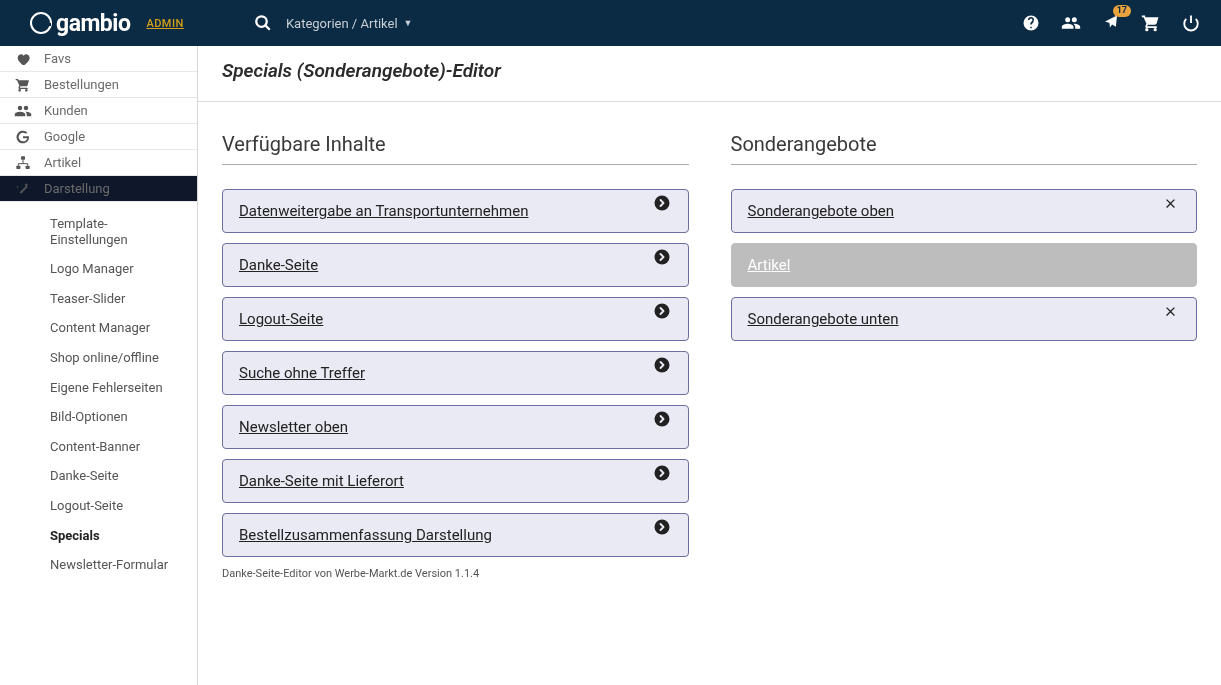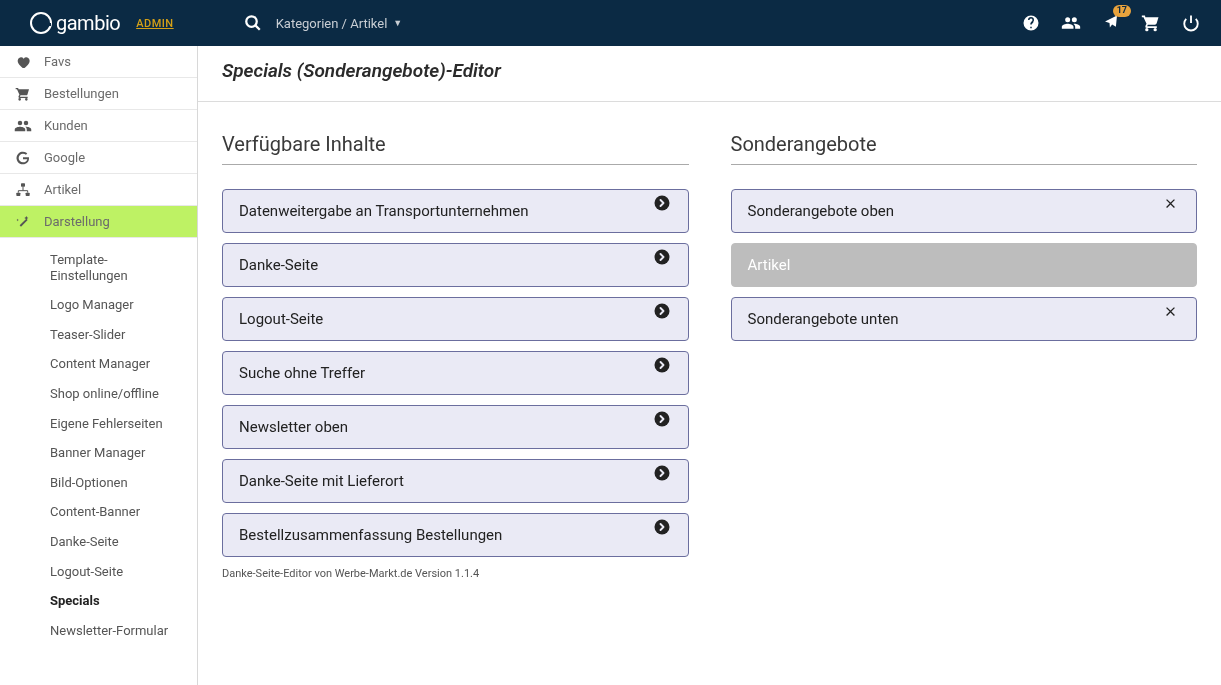--- a/index.html
+++ b/index.html
@@ -24,22 +24,22 @@
       color: #fff;
       padding: 0 20px 0 30px;
     }
     .logo-wrap {
       display: flex;
       align-items: center;
       gap: 16px;
       flex-shrink: 0;
     }
     .logo {
-      font-weight: 400;
-      font-size: 20px;
+      font-weight: 700;
+      font-size: 23px;
       letter-spacing: -0.5px;
       display: flex;
       align-items: center;
     }
     .logo-mark {
       display: inline-flex;
       align-items: center;
       justify-content: center;
       width: 22px;
       height: 22px;
@@ -117,28 +117,28 @@
       width: 198px;
       border-right: 1px solid #d8d8d8;
       overflow-y: auto;
       flex-shrink: 0;
     }
     .nav-item {
       display: flex;
       align-items: center;
       gap: 12px;
       padding: 0 14px;
-      height: 32px;
+      height: 26px;
       color: #6b6b6b;
       font-size: 13px;
       border-bottom: 1px solid #e8e8e8;
       cursor: pointer;
     }
     .nav-item.active {
-      background: #bef264;
+      background: #0f172a;
     }
     .nav-icon {
       width: 18px;
       display: flex;
       align-items: center;
       justify-content: center;
       color: #555;
       flex-shrink: 0;
     }
     .sub-items {
@@ -199,20 +199,21 @@
       background: #eaeaf5;
       border-radius: 4px;
       padding: 12px 16px;
       margin-bottom: 10px;
       display: flex;
       align-items: center;
       justify-content: space-between;
       font-size: 15px;
       color: #222;
       cursor: move;
+      text-decoration: underline;
     }
     .item-card .action {
       color: #333;
       font-size: 15px;
       cursor: pointer;
       display: flex;
       align-items: center;
       justify-content: center;
       width: 20px;
       height: 20px;
@@ -353,21 +354,20 @@
       <span>Darstellung</span>
     </div>
 
     <div class="sub-items">
       <div class="sub-item">Template-Einstellungen</div>
       <div class="sub-item">Logo Manager</div>
       <div class="sub-item">Teaser-Slider</div>
       <div class="sub-item">Content Manager</div>
       <div class="sub-item">Shop online/offline</div>
       <div class="sub-item">Eigene Fehlerseiten</div>
-      <div class="sub-item">Banner Manager</div>
       <div class="sub-item">Bild-Optionen</div>
       <div class="sub-item">Content-Banner</div>
       <div class="sub-item">Danke-Seite</div>
       <div class="sub-item">Logout-Seite</div>
       <div class="sub-item active">Specials</div>
       <div class="sub-item">Newsletter-Formular</div>
     </div>
   </div>
 
   <div class="main">
@@ -428,21 +428,21 @@
         <div class="item-card">
           <span>Danke-Seite mit Lieferort</span>
           <span class="action">
             <svg width="18" height="18" viewBox="0 0 24 24" fill="#222">
                 <circle cx="12" cy="12" r="10"></circle>
                 <path d="M10 8l4 4-4 4" stroke="#eaeaf5" stroke-width="2.5" fill="none" stroke-linecap="round" stroke-linejoin="round"></path>
               </svg>
           </span>
         </div>
         <div class="item-card">
-          <span>Bestellzusammenfassung Bestellungen</span>
+          <span>Bestellzusammenfassung Darstellung</span>
           <span class="action">
             <svg width="18" height="18" viewBox="0 0 24 24" fill="#222">
                 <circle cx="12" cy="12" r="10"></circle>
                 <path d="M10 8l4 4-4 4" stroke="#eaeaf5" stroke-width="2.5" fill="none" stroke-linecap="round" stroke-linejoin="round"></path>
               </svg>
           </span>
         </div>
 
         <div class="footer-note">Danke-Seite-Editor von Werbe-Markt.de Version 1.1.4</div>
       </div>

